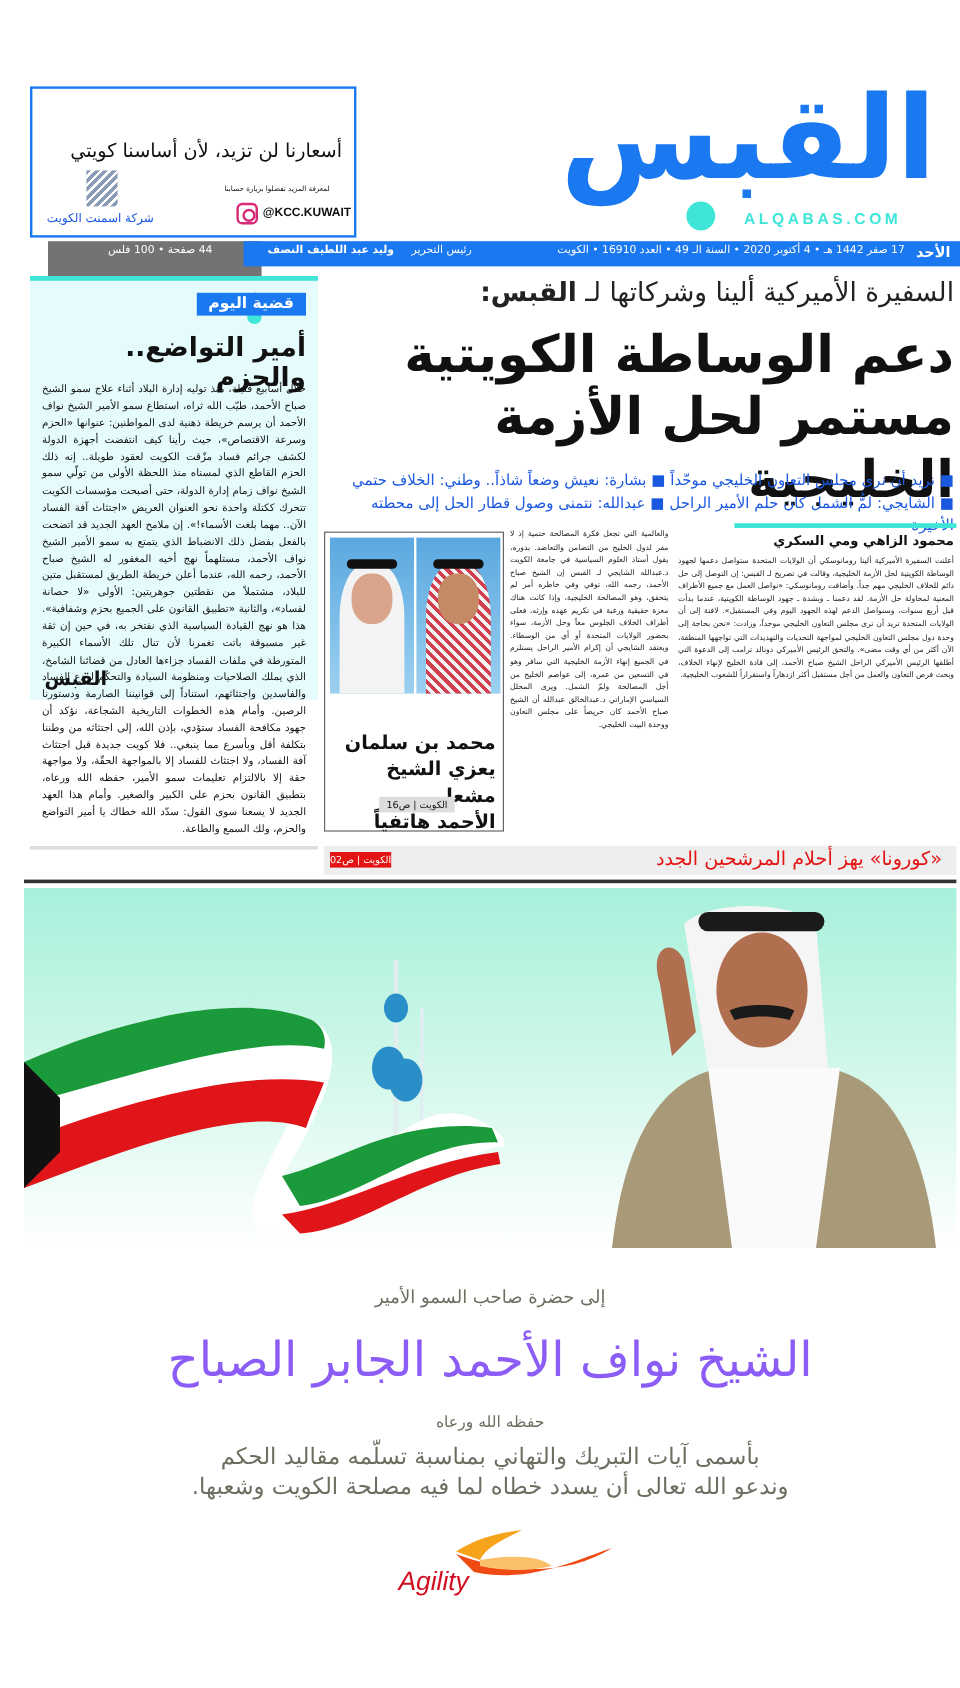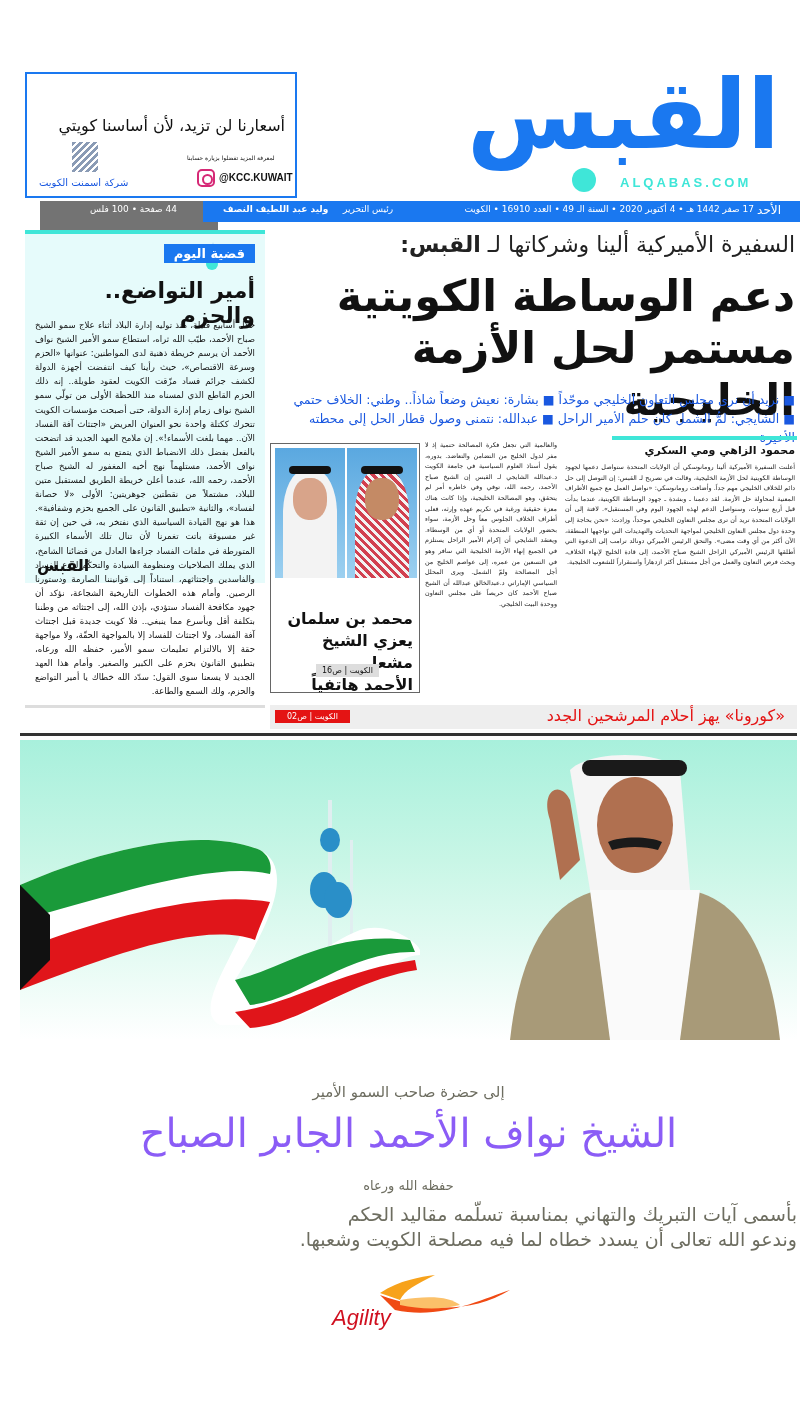--- a/index.html
+++ b/index.html
@@ -51,32 +51,32 @@
   .photo { position: absolute; top: 4px; width: 70px; height: 130px; background: linear-gradient(#5aa8e0, #9cd0f0); }
   .face { position:absolute; left: 18px; top: 30px; width: 34px; height: 42px; border-radius: 45%; background: #c48a65; }
   .ghutra-w { position:absolute; left: 8px; top: 22px; width: 54px; height: 108px; border-radius: 40% 40% 0 0; background: #f3f3f3; }
   .ghutra-r { position:absolute; left: 8px; top: 22px; width: 54px; height: 108px; border-radius: 40% 40% 0 0; background: repeating-linear-gradient(45deg, #d24050 0 3px, #f3f3f3 3px 6px); }
   .agal { position:absolute; left: 14px; top: 18px; width: 42px; height: 8px; border-radius: 4px; background: #111; }
   .photo-caption { position: absolute; right: 6px; top: 140px; text-align: right; font-size: 16px; font-weight: bold; line-height: 22px; direction: rtl; margin-top: 24px; }
   .photo-ref { position: absolute; left: 45px; top: 220px; background: #ddd; font-size: 8px; padding: 2px 6px; direction: rtl; }
   
   .corona { left: 270px; top: 705px; width: 527px; height: 24px; background: #eee; }
   .corona .txt { position: absolute; right: 12px; top: 1px; font-size: 16px; color: #e41414; direction: rtl; }
-  .corona .ref { position: absolute; left: 5px; top: 5px; background: #e41414; color: #fff; font-size: 8px; padding: 2px 12px; direction: rtl; }
+  .corona .ref { position: absolute; left: 5px; top: 5px; background: #e41414; color: #fff; font-size: 8px; padding: 2px 0; direction: rtl; }
   .sep-main { left: 20px; top: 733px; width: 777px; height: 3px; background: #333; }
   
   .ad { left: 20px; top: 740px; width: 777px; height: 667px; background: #fff; }
   .sky { position: absolute; left: 0; top: 0; width: 777px; height: 300px; background: linear-gradient(180deg, #a8f0dc 0%, #c8f6e6 40%, #ffffff 100%); }
   .towers { position: absolute; left: 280px; top: 60px; width: 80px; height: 180px; }
   .emir { position: absolute; left: 470px; top: 10px; width: 300px; height: 290px; }
   .ad-l1 { position: absolute; left: 0; width: 777px; top: 303px; text-align: center; font-size: 22px; color: #6d6d60; direction: rtl; }
-  .ad-l2 { position: absolute; left: 0; width: 777px; top: 343px; text-align: center; font-size: 15px; color: #6d6d60; direction: rtl; }
+  .ad-l2 { position: absolute; left: 0; width: 777px; top: 332px; text-align: center; font-size: 15px; color: #6d6d60; direction: rtl; }
   .ad-l3 { position: absolute; left: 0; width: 777px; top: 370px; text-align: center; font-size: 40px; color: #8b5cf6; direction: rtl; font-family: "DejaVu Serif", serif; }
   .ad-l4 { position: absolute; left: 0; width: 777px; top: 438px; text-align: center; font-size: 13px; color: #6d6d60; direction: rtl; }
-  .ad-l5 { position: absolute; left: 0; width: 777px; top: 462px; font-size: 19px; color: #6d6d60; direction: rtl; line-height: 25px; }
+  .ad-l5 { position: absolute; left: 0; width: 777px; top: 462px; text-align: center; font-size: 19px; color: #6d6d60; direction: rtl; line-height: 25px; }
   .agility { position: absolute; left: 300px; top: 535px; width: 200px; height: 60px; }
   .agility .name { position: absolute; left: 12px; top: 30px; font-size: 22px; color: #d01020; font-style: italic; font-family: "Liberation Sans", sans-serif; }
 </style>
 </head>
 <body>
 
 <div class="abs logo">
   <div class="logo-text">القبس</div>
   <svg class="logo-star" viewBox="0 0 60 24">
     <polygon points="30,0 32,14 50,16 32,18 30,24 28,18 10,16 28,14" fill="#fff"></polygon>
@@ -92,21 +92,21 @@
   <div class="handle">@KCC.KUWAIT</div>
   <div class="kcc-logo"></div>
   <div class="kcc-name">شركة اسمنت الكويت</div>
 </div>
 
 <div class="abs infobar">
   <div class="teal">
     <span style="left:50px;">44 صفحة • 100 فلس</span>
   </div>
   <div class="blue">
-    <span style="right:19px;font-size:12px;top:2px;font-weight:normal;">الأحد</span>
+    <span style="right:8px;font-size:12px;top:2px;font-weight:bold;">الأحد</span>
     <span style="right:46px;">17 صفر 1442 هـ • 4 أكتوبر 2020 • السنة الـ 49 • العدد 16910 • الكويت</span>
     <span style="left:20px;font-weight:bold;">وليد عبد اللطيف النصف</span>
     <span style="left:140px;">رئيس التحرير</span>
   </div>
 </div>
 
 <div class="abs leftcol">
   <div class="topline"></div>
   <svg class="tag-star" viewBox="0 0 26 24">
     <polygon points="13,0 14,14 26,6 15,16 13,24 11,16 0,6 12,14" fill="#1a78f0"></polygon>

